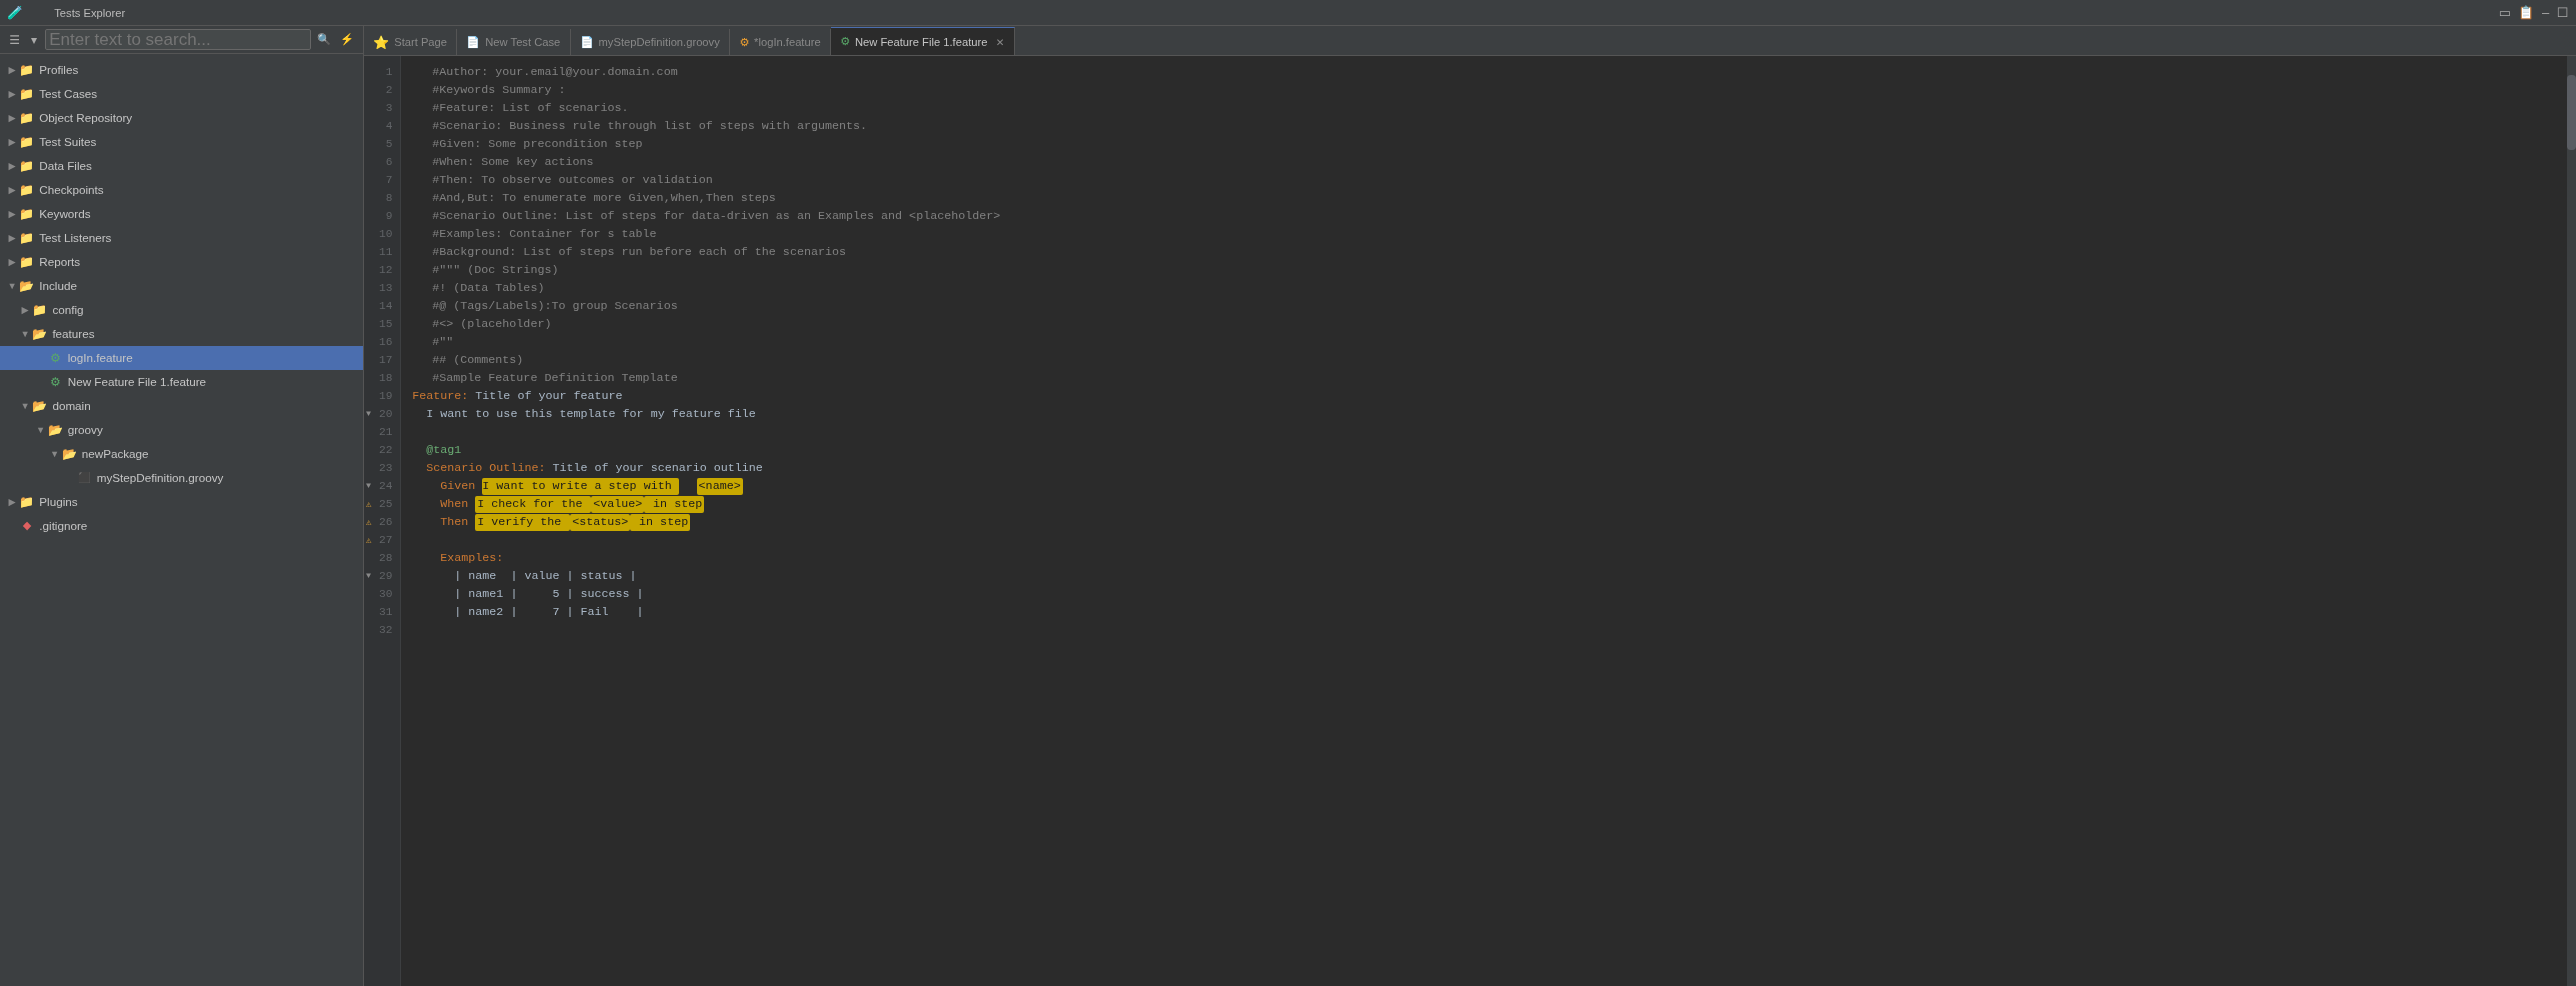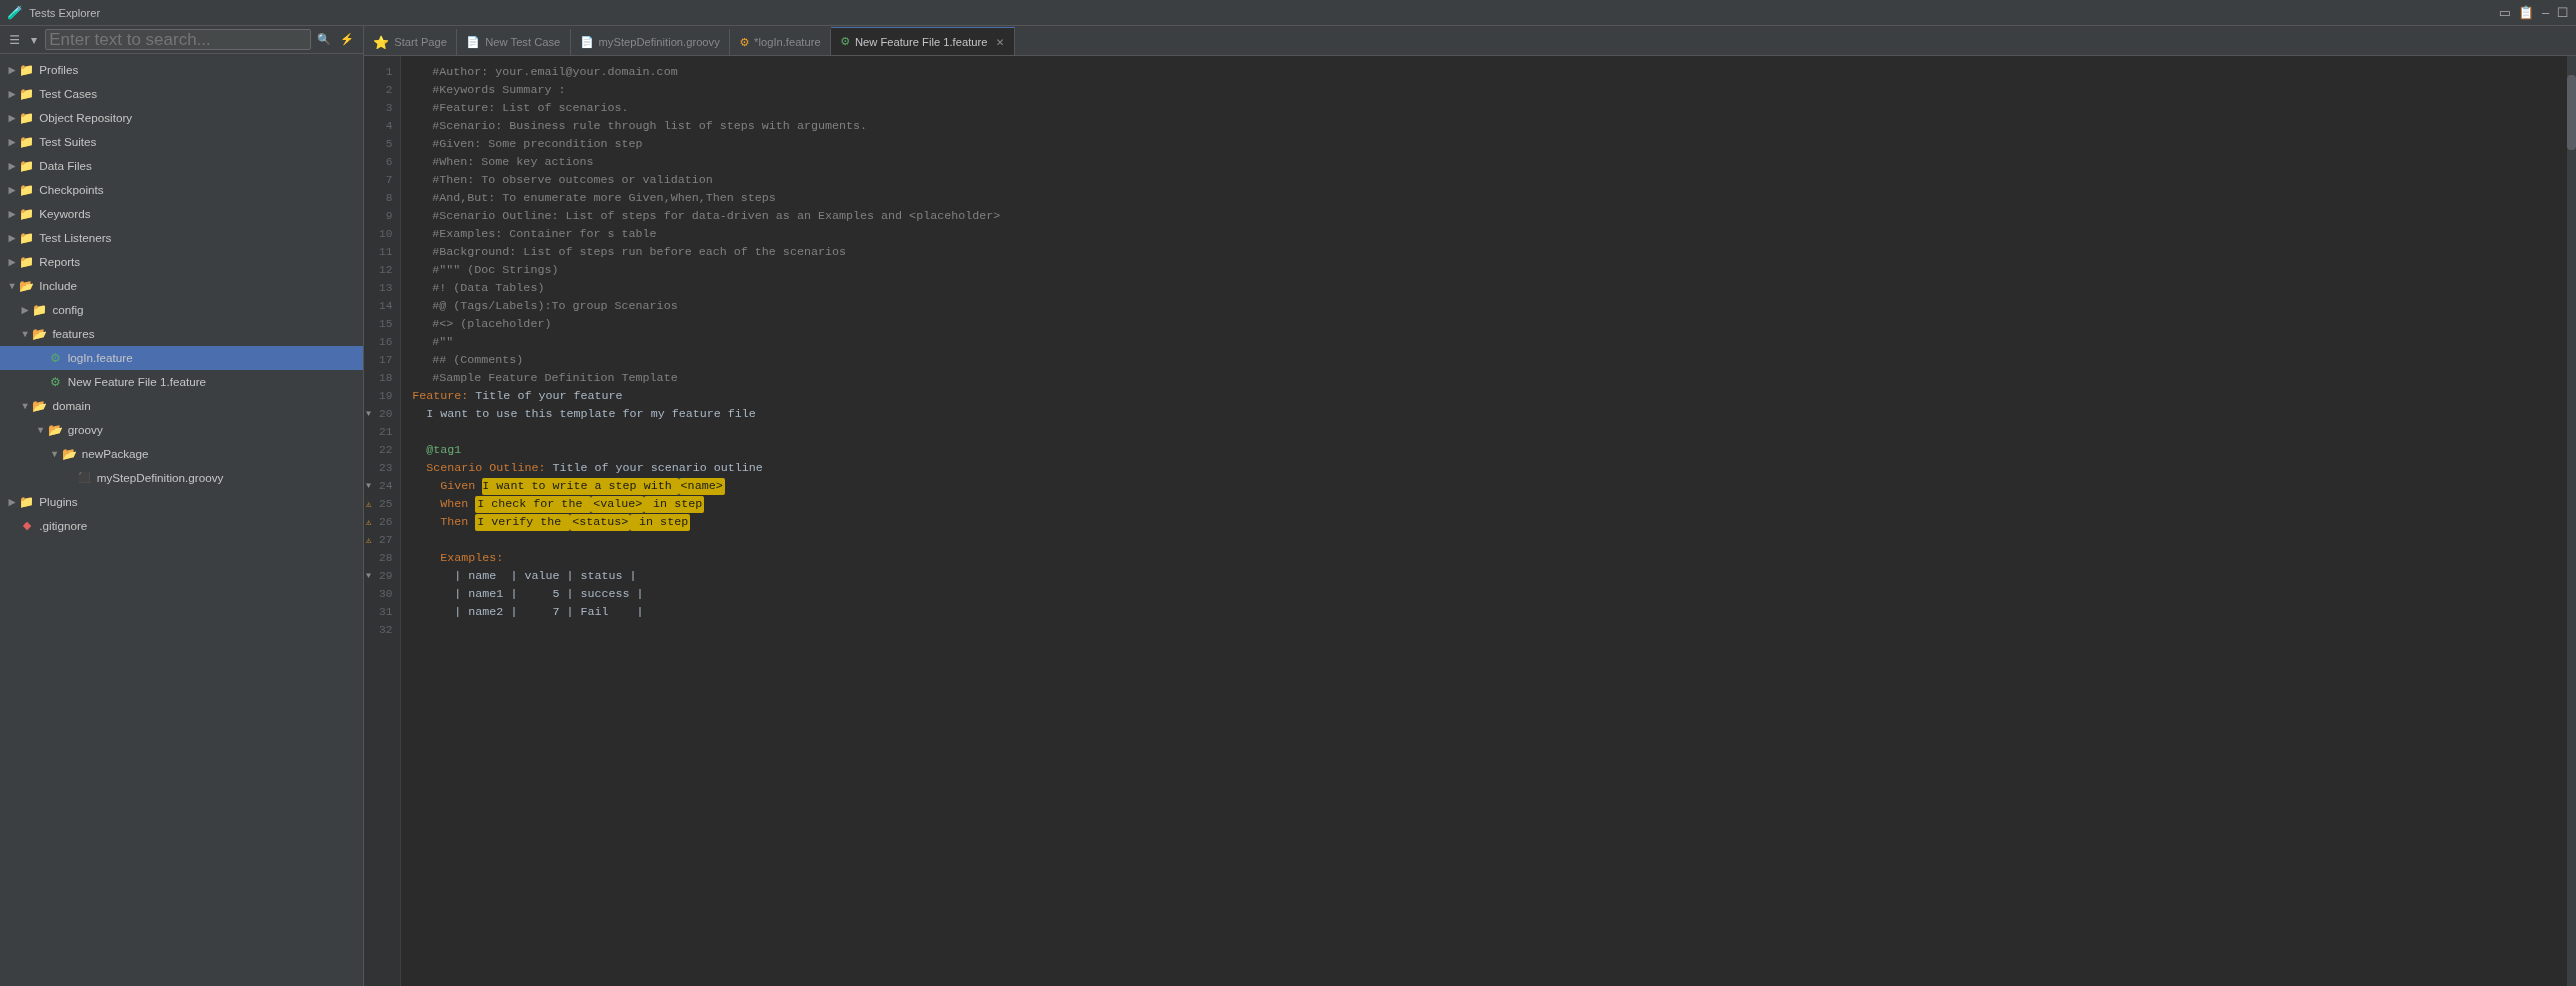--- a/index.html
+++ b/index.html
@@ -9,21 +9,21 @@
     .title-bar {
       background: #3c3f41;
       border-bottom: 0.9px solid #555;
       display: flex;
       align-items: center;
       height: 26px;
       padding: 0 7.5px;
       flex-shrink: 0;
     }
     .title-bar-icon { color: #ff9800; margin-right: 5.6px; font-size: 13px; }
-    .title-bar-text { color: #bbb; font-size: 11.2px; }
+    .title-bar-text { color: #bbb; font-size: 11.2px; margin-left: 25px; }
     .title-bar-controls { margin-left: auto; display: flex; gap: 7.5px; }
     .title-bar-btn { color: #aaa; cursor: pointer; font-size: 13px; }
 
     
     .main-layout { display: flex; flex: 1; overflow: hidden; }
 
     
     .sidebar {
       width: 364px;
       background: #3c3f41;
@@ -497,21 +497,21 @@
             <div class="code-line"><span class="c-comment">#&lt;&gt; (placeholder)</span></div>
             <div class="code-line"><span class="c-comment">#""</span></div>
             <div class="code-line"><span class="c-comment">## (Comments)</span></div>
             <div class="code-line"><span class="c-comment">#Sample Feature Definition Template</span></div>
             <div class="code-line"><span class="c-keyword">Feature:</span><span class="c-white"> Title of your feature</span></div>
             <div class="code-line"><span class="c-white">  I want to use this template for my feature file</span></div>
             <div class="code-line"></div>
             <div class="code-line"><span class="c-tag">  @tag1</span></div>
             <div class="code-line"><span class="c-keyword">  Scenario Outline:</span><span class="c-white"> Title of your scenario outline</span></div>
             <div class="code-line">
-              <span class="c-keyword">    Given </span><span class="c-highlight" style="background-color: rgb(200, 168, 0); color: rgb(26, 26, 26); border-radius: 1.9px; padding: 0px 0;">I want to write a step with </span><span class="c-highlight" style="background-color: rgb(200, 168, 0); color: rgb(26, 26, 26); border-radius: 1.9px; padding: 0px 1.9px;">&lt;name&gt;</span>
+              <span class="c-keyword">    Given </span><span class="c-highlight" style="background-color: rgb(200, 168, 0); color: rgb(26, 26, 26); border-radius: 1.9px; padding: 0px 0;">I want to write a step with </span><span class="c-highlight" style="background-color: rgb(200, 168, 0); color: rgb(26, 26, 26); border-radius: 1.9px; padding: 0px 1.9px; margin-left: 18px;">&lt;name&gt;</span>
             </div>
             <div class="code-line">
               <span class="c-keyword">    When </span><span class="c-highlight" style="background-color: rgb(200, 168, 0); color: rgb(26, 26, 26); border-radius: 1.9px; padding: 0px 1.9px;">I check for the </span><span class="c-highlight" style="background-color: rgb(200, 168, 0); color: rgb(26, 26, 26); border-radius: 1.9px; padding: 0px 1.9px;">&lt;value&gt;</span><span class="c-highlight" style="background-color: rgb(200, 168, 0); color: rgb(26, 26, 26); border-radius: 1.9px; padding: 0px 1.9px;"> in step</span>
             </div>
             <div class="code-line">
               <span class="c-keyword">    Then </span><span class="c-highlight" style="background-color: rgb(200, 168, 0); color: rgb(26, 26, 26); border-radius: 1.9px; padding: 0px 1.9px;">I verify the </span><span class="c-highlight" style="background-color: rgb(200, 168, 0); color: rgb(26, 26, 26); border-radius: 1.9px; padding: 0px 1.9px;">&lt;status&gt;</span><span class="c-highlight" style="background-color: rgb(200, 168, 0); color: rgb(26, 26, 26); border-radius: 1.9px; padding: 0px 1.9px;"> in step</span>
             </div>
             <div class="code-line"></div>
             <div class="code-line"><span class="c-keyword">    Examples:</span></div>
             <div class="code-line"><span class="c-white">      | name  | value | status |</span></div>

